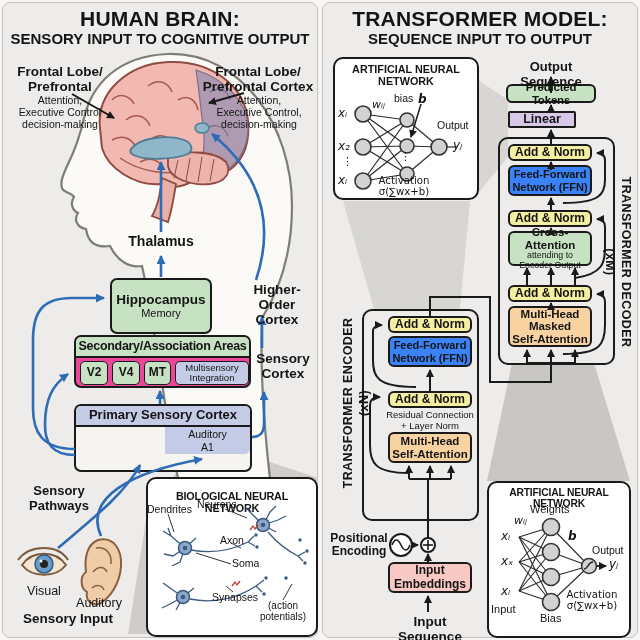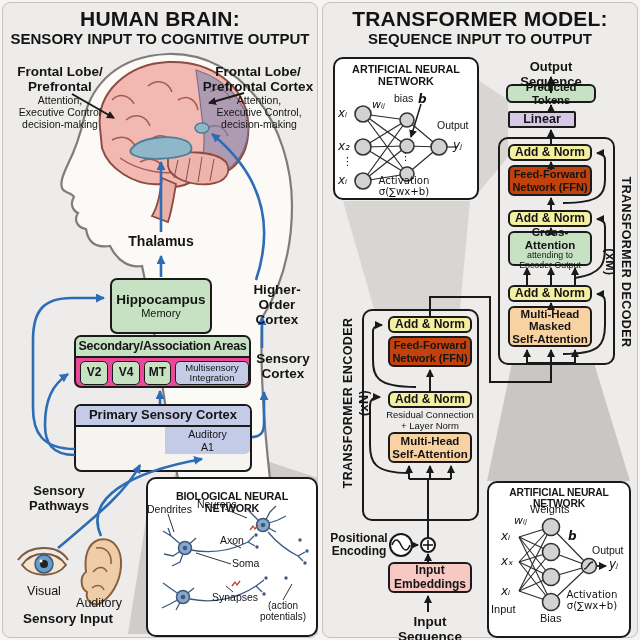--- a/index.html
+++ b/index.html
@@ -6,21 +6,21 @@
   #app{position:relative;width:640px;height:640px;background:#f6f5f3;font-family:"Liberation Sans",sans-serif;color:#141414;overflow:hidden}
   .panel{position:absolute;top:2px;width:314px;height:634px;background:#edecea;border:1px solid #c6c4c1;border-radius:8px;z-index:0}
   .ctr{text-align:center}
   .b{font-weight:bold}
   .pre{white-space:pre-line}
   .lbl{position:absolute;z-index:4;line-height:1.12}
   .t1{font-size:21px;font-weight:700;letter-spacing:.2px}
   .t2{font-size:15px;font-weight:600}
   .box{position:absolute;z-index:2;border:2px solid #1a1a1a;border-radius:7px;display:flex;flex-direction:column;align-items:center;justify-content:center;text-align:center;line-height:1.1;box-sizing:border-box}
   .green{background:#c7e1c3}.lav{background:#c4cbe6}.yellow{background:#f5efa2}
-  .blu{background:#c2410c}.orange{background:#f8d2a0}.pink{background:#f8c8c5}
+  .blu{background:#3b82f6}.orange{background:#f8d2a0}.pink{background:#f8c8c5}
   .purple{background:#d6c8e6}.white{background:#fff}
   .it{font-style:italic;font-family:"DejaVu Sans",sans-serif}
   .math{font-family:"DejaVu Sans",sans-serif}
   .vtext{position:absolute;z-index:4;font-weight:bold;font-size:12.5px;letter-spacing:.4px;text-align:center;line-height:16px}
   svg{position:absolute;left:0;top:0;pointer-events:none}
   .hdr{position:absolute;left:0;top:0;right:0;border-bottom:2px solid #1a1a1a;border-radius:5px 5px 0 0;display:flex;align-items:center;justify-content:center;font-weight:bold}
   .cell{position:absolute;display:flex;align-items:center;justify-content:center;text-align:center;box-sizing:border-box}
 </style>
 </head>
 <body>

